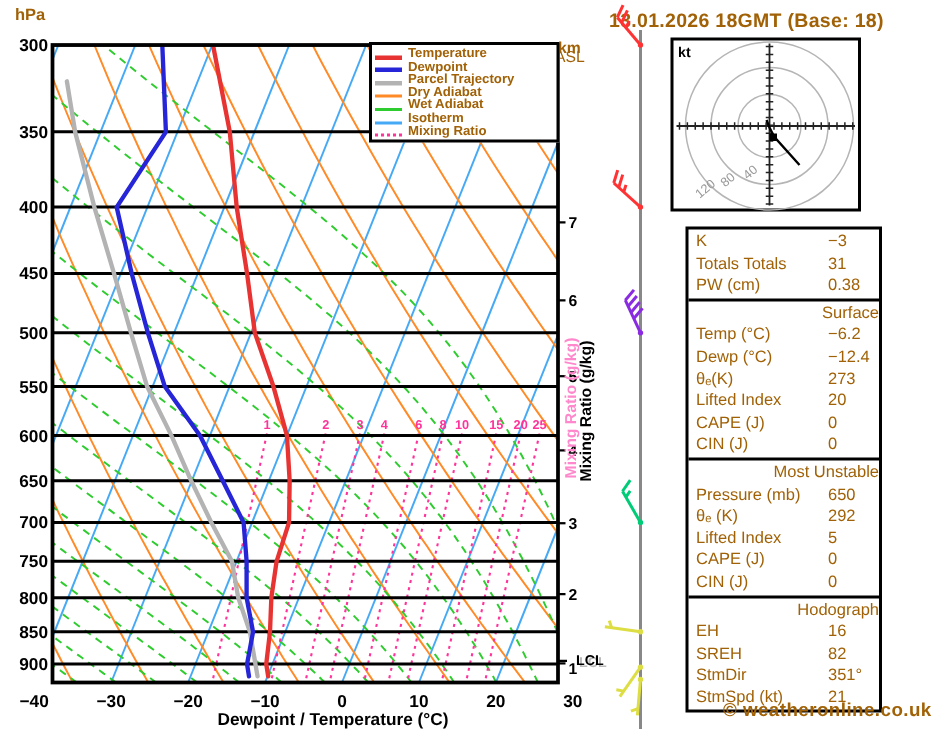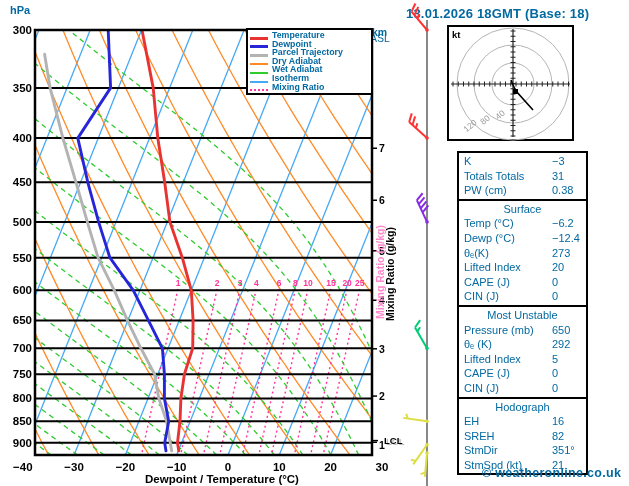--- a/index.html
+++ b/index.html
@@ -1,35 +1,35 @@
 <!DOCTYPE html>
 <html><head>
 <meta charset="utf-8">
 <style>
   html,body{margin:0;padding:0;background:#fff;}
   .page{position:relative;width:629px;height:486px;background:#fff;overflow:hidden;
-        font-family:"Liberation Sans",sans-serif;color:#0369a1;}
+        font-family:"Liberation Sans",sans-serif;color:#a16207;}
   .abs{position:absolute;}
   .hpa-label{left:10px;top:4px;font-size:11px;font-weight:bold;}
   .station-title{left:53px;top:6px;font-size:13.5px;font-weight:bold;letter-spacing:.4px;white-space:pre;}
   .km-unit{left:372px;top:2px;font-size:10.5px;font-weight:bold;margin-top:24px;}
   .asl-unit{left:370px;top:32px;font-size:10.5px;font-weight:normal;}
   .date-title{left:406px;top:6px;font-size:13px;font-weight:bold;letter-spacing:.2px;white-space:pre;}
   .footer{left:442px;top:466px;font-size:12.5px;font-weight:bold;letter-spacing:.3px;margin-left:40px;}
   svg{position:absolute;left:0;top:0;}
   
   .legend{left:246px;top:28px;width:121px;border:2px solid #000;background:#fff;padding:1px 0 2px 2px;}
   .legend-row{display:flex;align-items:flex-end;height:8.6px;}
   .legend-sample{display:inline-block;width:18px;margin-right:4px;flex:none;}
   .legend-label{font-size:8.8px;font-weight:bold;white-space:nowrap;line-height:8.6px;}
   
   .indices{left:457px;top:151px;width:127px;border:2px solid #000;background:#fff;font-size:11px;}
   .ind-section{padding:1px 0;}
   .ind-section.bordered{border-top:2px solid #000;}
-  .ind-header{text-align:center;height:14.6px;line-height:14.6px;}
+  .ind-header{text-align:right;height:14.6px;line-height:14.6px;}
   .ind-row{position:relative;height:14.6px;line-height:14.6px;}
   .ind-label{position:absolute;left:5px;white-space:pre;}
   .ind-value{position:absolute;left:93px;white-space:pre;}
 </style>
 </head>
 <body>
 
 <div class="page">
   <div class="abs hpa-label">hPa</div>
   <div class="abs km-unit">km</div>

